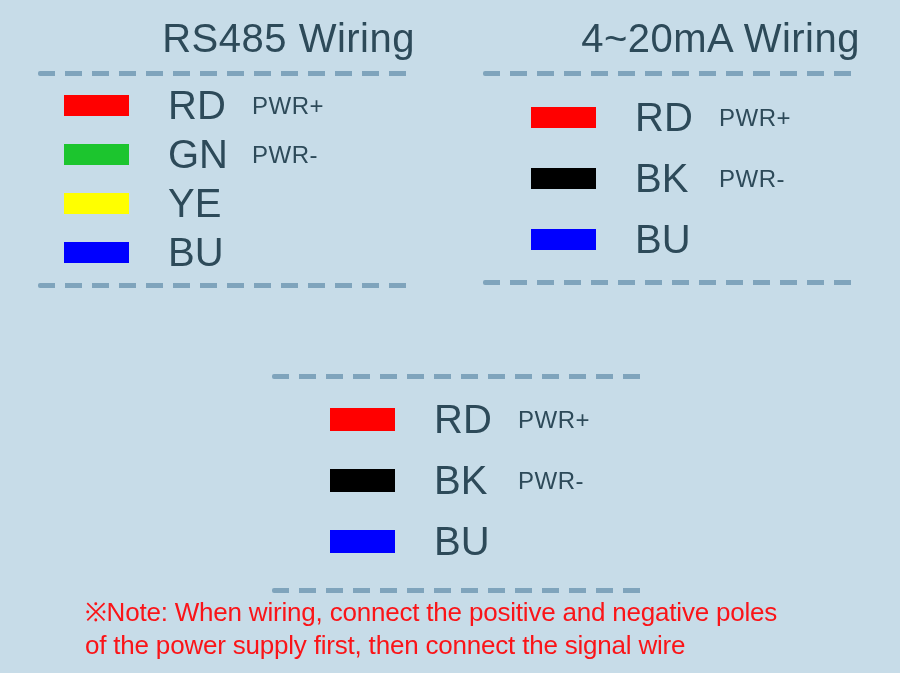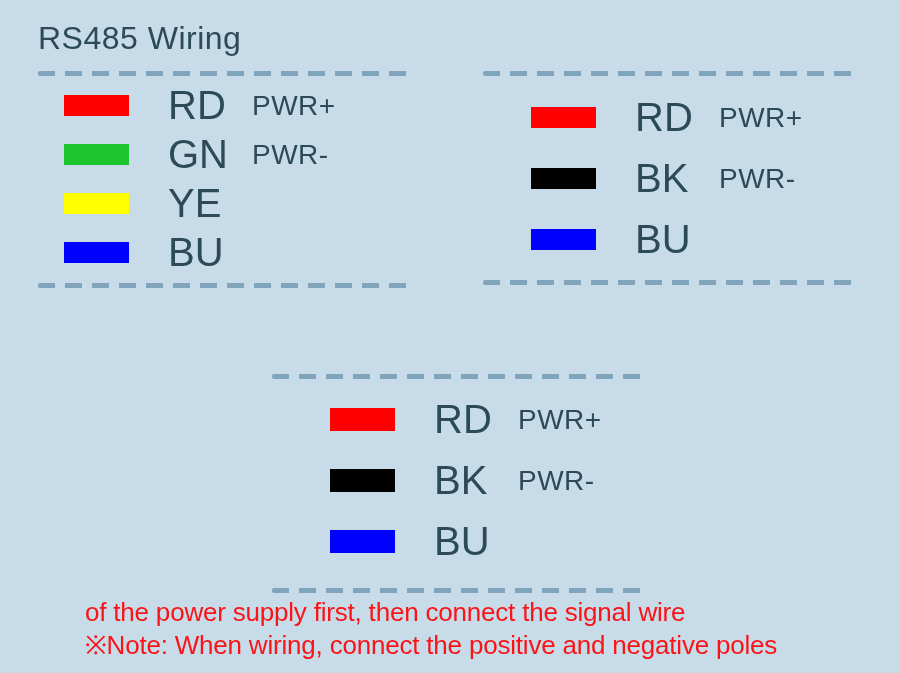--- a/index.html
+++ b/index.html
@@ -11,23 +11,23 @@
     font-family: "Liberation Sans", sans-serif;
     overflow: hidden;
   }
   .section { position: absolute; }
   #sec-rs485   { left: 38px;  top: 0;     width: 377px; height: 300px; }
   #sec-420ma   { left: 483px; top: 0;     width: 377px; height: 300px; }
   #sec-0510v   { left: 272px; top: 320px; width: 378px; height: 285px; }
 
   .sec-title {
     position: absolute; left: 0; right: 0;
-    text-align: left;
+    text-align: right;
     color: #2d4a59;
-    font-size: 32px;
+    font-size: 40px;
     line-height: 36px;
     letter-spacing: 0.5px;
     white-space: nowrap;
   }
   #sec-rs485 .sec-title, #sec-420ma .sec-title { top: 20px; }
   #sec-0510v .sec-title { top: 2px; }
 
   .dash {
     position: absolute; left: 0; right: 0; height: 5px;
     background: repeating-linear-gradient(90deg, #7fa4bc 0 17px, transparent 17px 27px);
@@ -54,21 +54,21 @@
   #sec-420ma .swatch { margin-left: 48px; }
   #sec-0510v .swatch { margin-left: 58px; height: 23px; }
 
   .abbr {
     width: 48px; margin-left: 39px; flex: none;
     text-align: center;
     color: #2d4a59; font-size: 40px;
   }
   .signal {
     margin-left: 36px;
-    color: #2d4a59; font-size: 28px;
+    color: #2d4a59; font-size: 24px;
     white-space: nowrap;
     letter-spacing: 0.5px;
   }
 
   .note {
     position: absolute;
     left: 85px; top: 596px;
     color: #fa1418;
     font-size: 26px;
     line-height: 33px;
@@ -99,20 +99,21 @@
     </div>
     <div class="row">
       <div class="swatch" style="background-color: rgb(0, 0, 255);"></div>
       <div class="abbr">BU</div>
     </div>
   </div>
   <div class="dash dash-bottom"></div>
 </div>
 
 <div class="section" id="sec-420ma">
+  <div class="sec-title">4~20mA Wiring</div>
   <div class="dash dash-top"></div>
   <div class="rows">
     <div class="row">
       <div class="swatch" style="background-color: rgb(255, 0, 0);"></div>
       <div class="abbr">RD</div>
       <div class="signal">PWR+</div>
     </div>
     <div class="row">
       <div class="swatch" style="background-color: rgb(0, 0, 0);"></div>
       <div class="abbr">BK</div>
@@ -141,15 +142,15 @@
     </div>
     <div class="row">
       <div class="swatch" style="background-color: rgb(0, 0, 255);"></div>
       <div class="abbr">BU</div>
     </div>
   </div>
   <div class="dash dash-bottom"></div>
 </div>
 
 <div class="note">
+  <div>※Note: When wiring, connect the positive and negative poles</div>
   <div>of the power supply first, then connect the signal wire</div>
-  <div>※Note: When wiring, connect the positive and negative poles</div>
 </div>
 
 </body></html>

